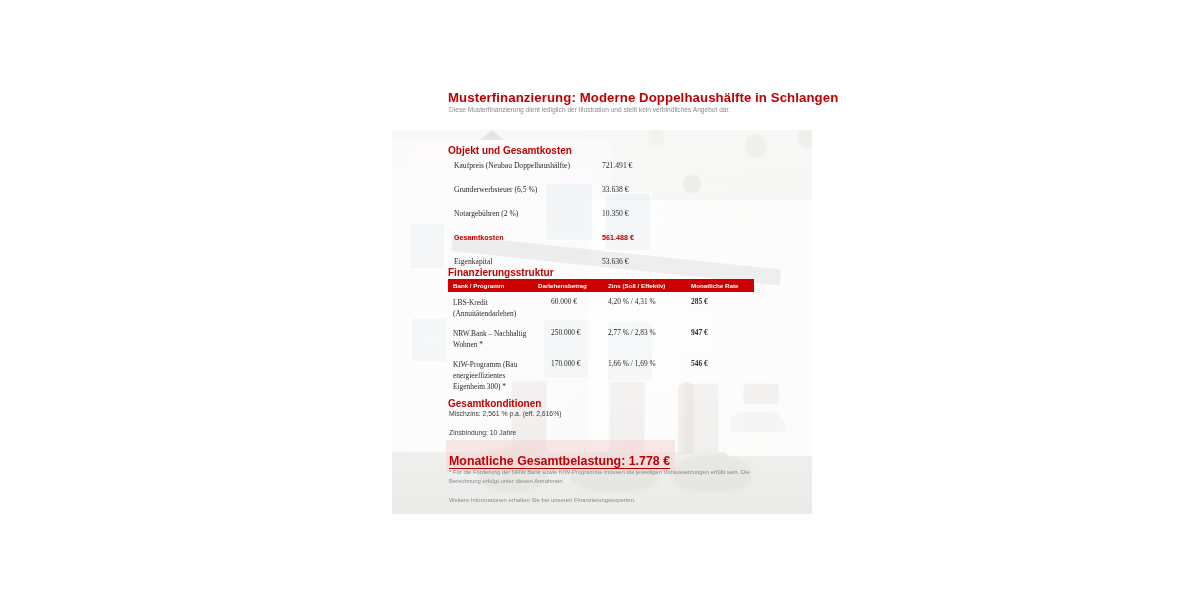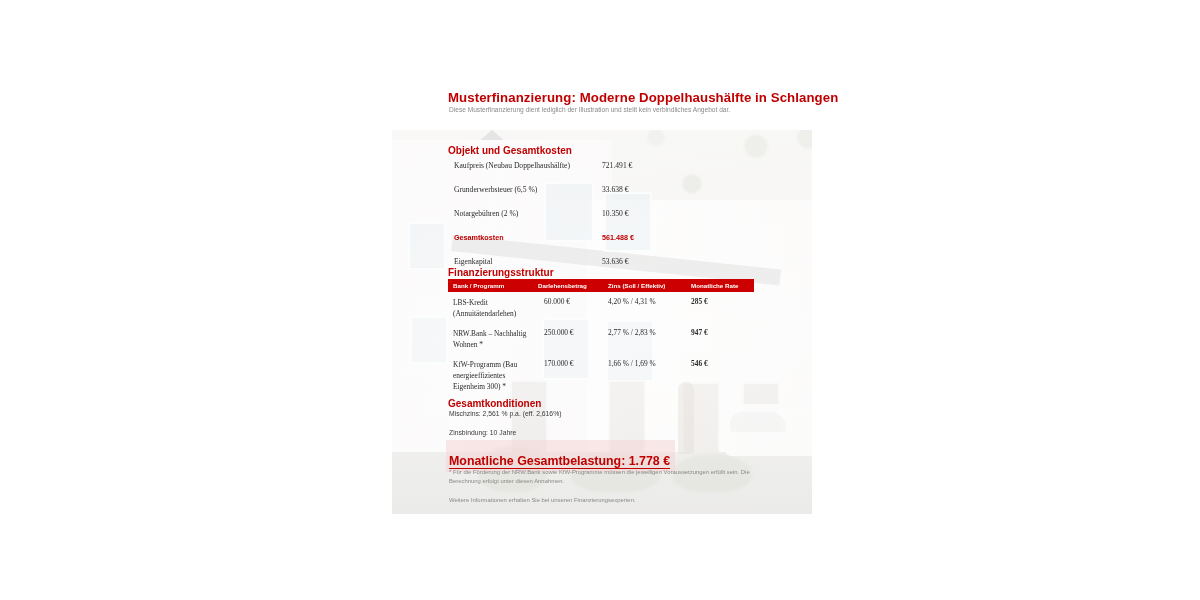--- a/index.html
+++ b/index.html
@@ -116,21 +116,21 @@
     position:absolute;left:56px;top:194px;width:306px;height:13px;
     background:#cc0000;
   }
   .thead span{
     position:absolute;top:3.2px;color:#ffffff;font-size:6.2px;font-weight:bold;
     white-space:nowrap;
   }
   .trow{position:absolute;left:61px;width:300px;font-size:7.4px;color:#2a2a2a;
         font-family:"Liberation Serif", serif;}
   .trow .c0{position:absolute;left:0;width:82px;line-height:11px;}
-  .trow .c1{position:absolute;left:91px;white-space:nowrap;}
+  .trow .c1{position:absolute;left:98px;white-space:nowrap;}
   .trow .c2{position:absolute;left:155px;white-space:nowrap;}
   .trow .c3{position:absolute;left:238px;white-space:nowrap;font-weight:bold;}
 
   
   .cond{position:absolute;left:57px;font-size:6.8px;color:#3a3a3a;white-space:nowrap;}
   .cond-a{top:325px;}
   .cond-b{top:344px;}
 
   .highlight{
     position:absolute;left:54px;top:355px;

